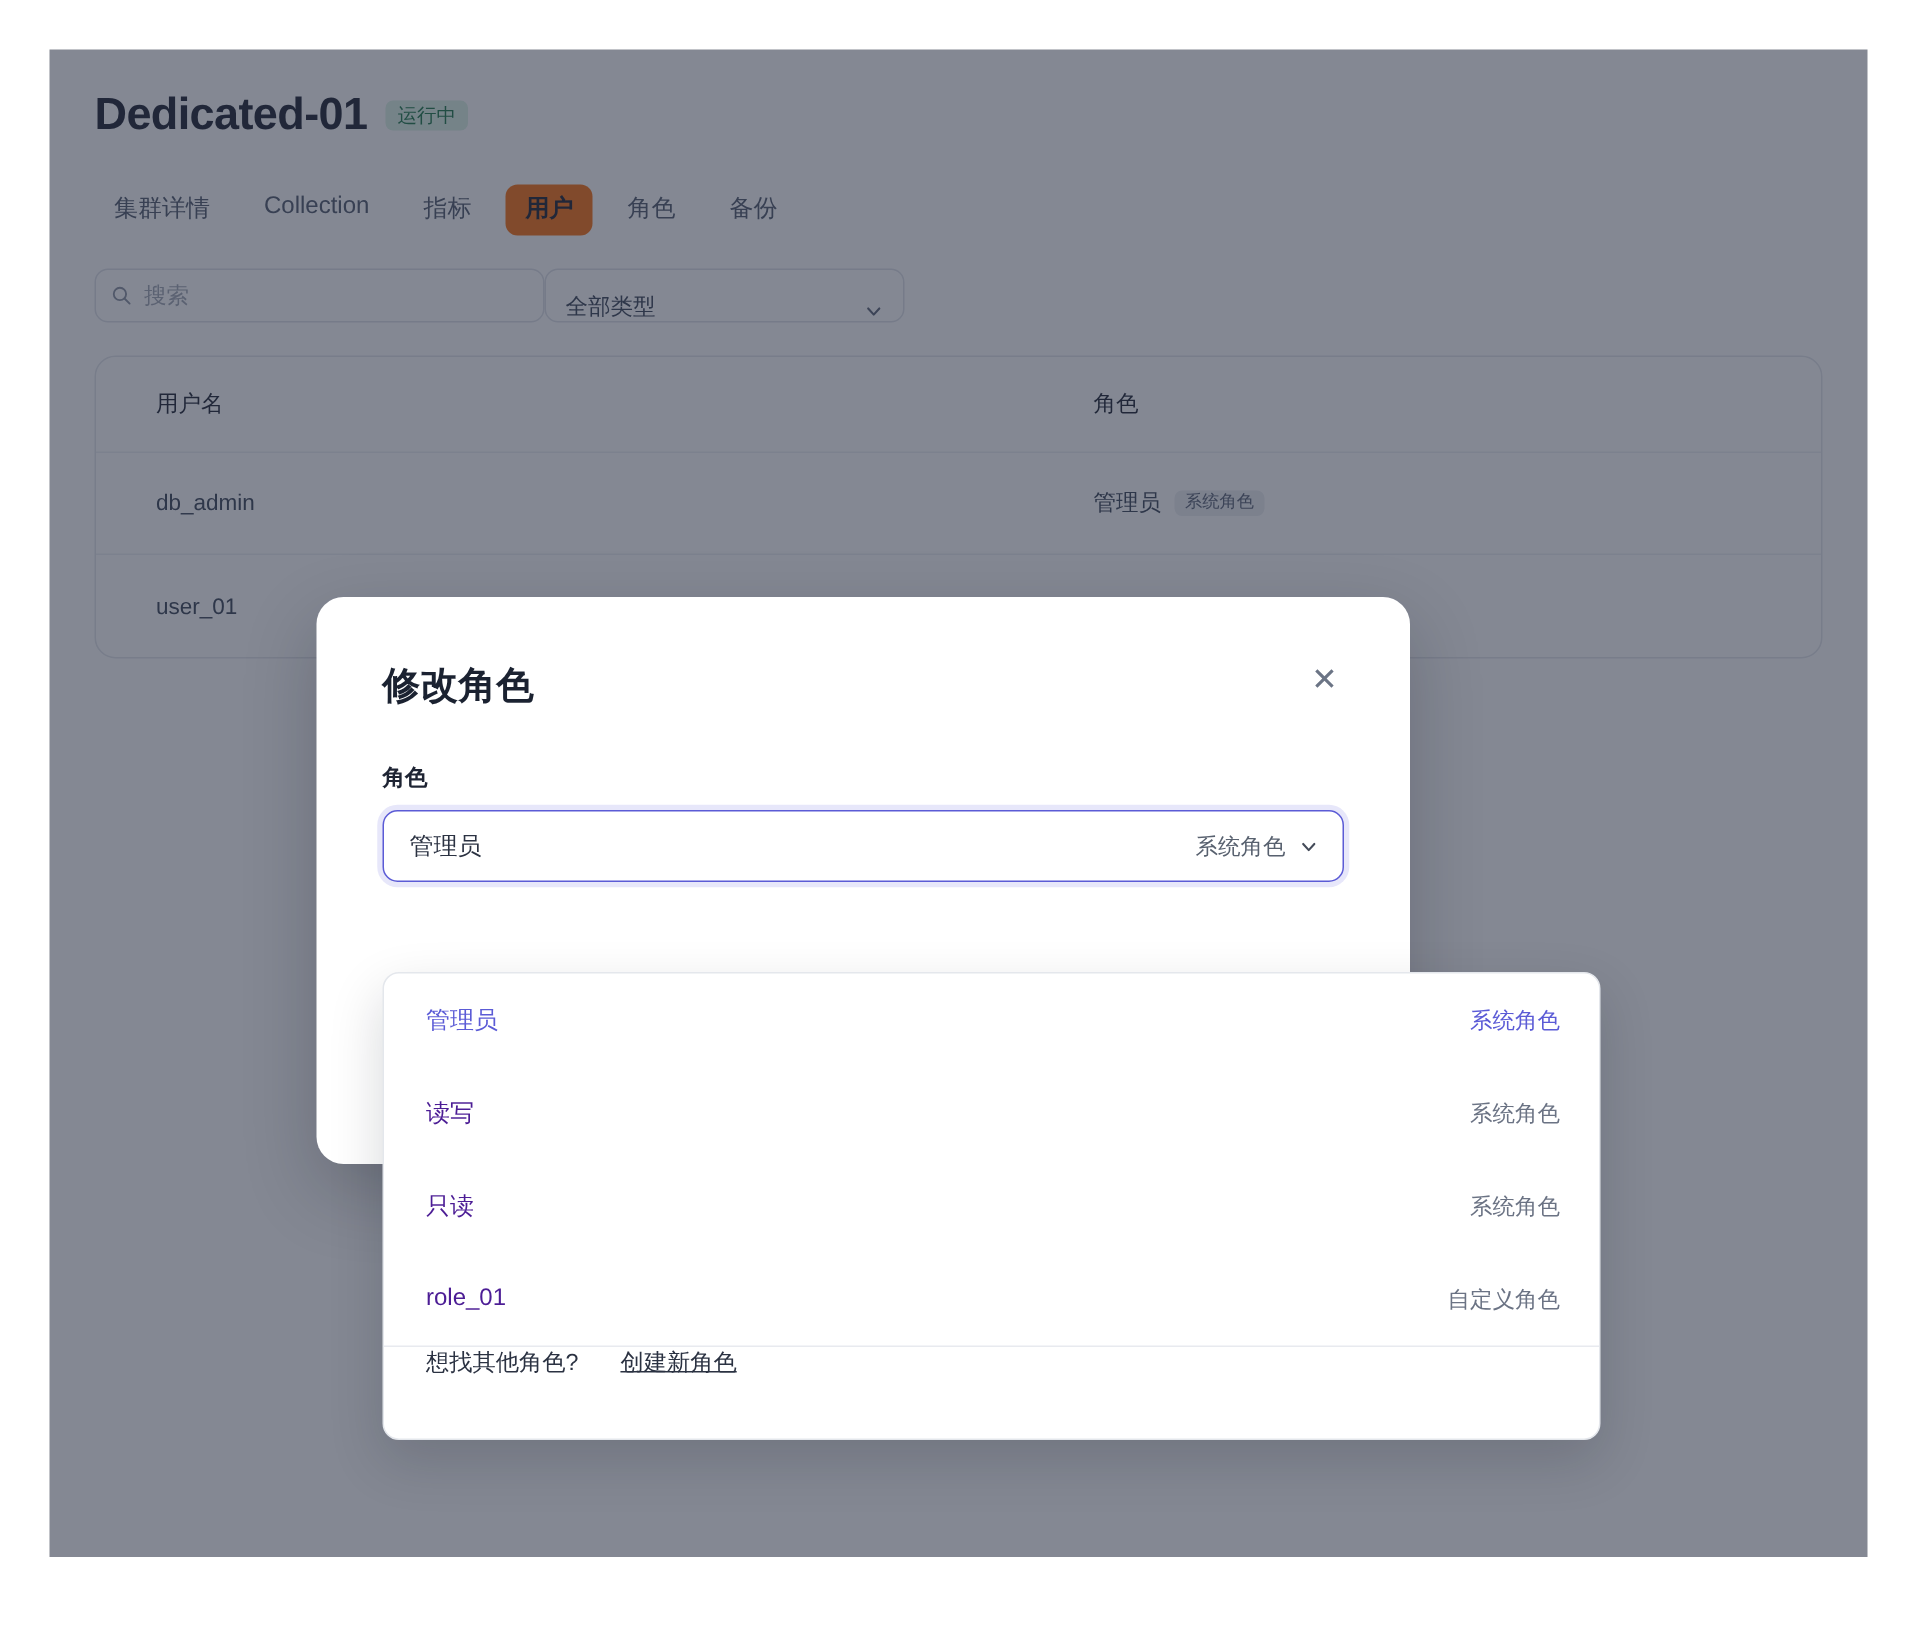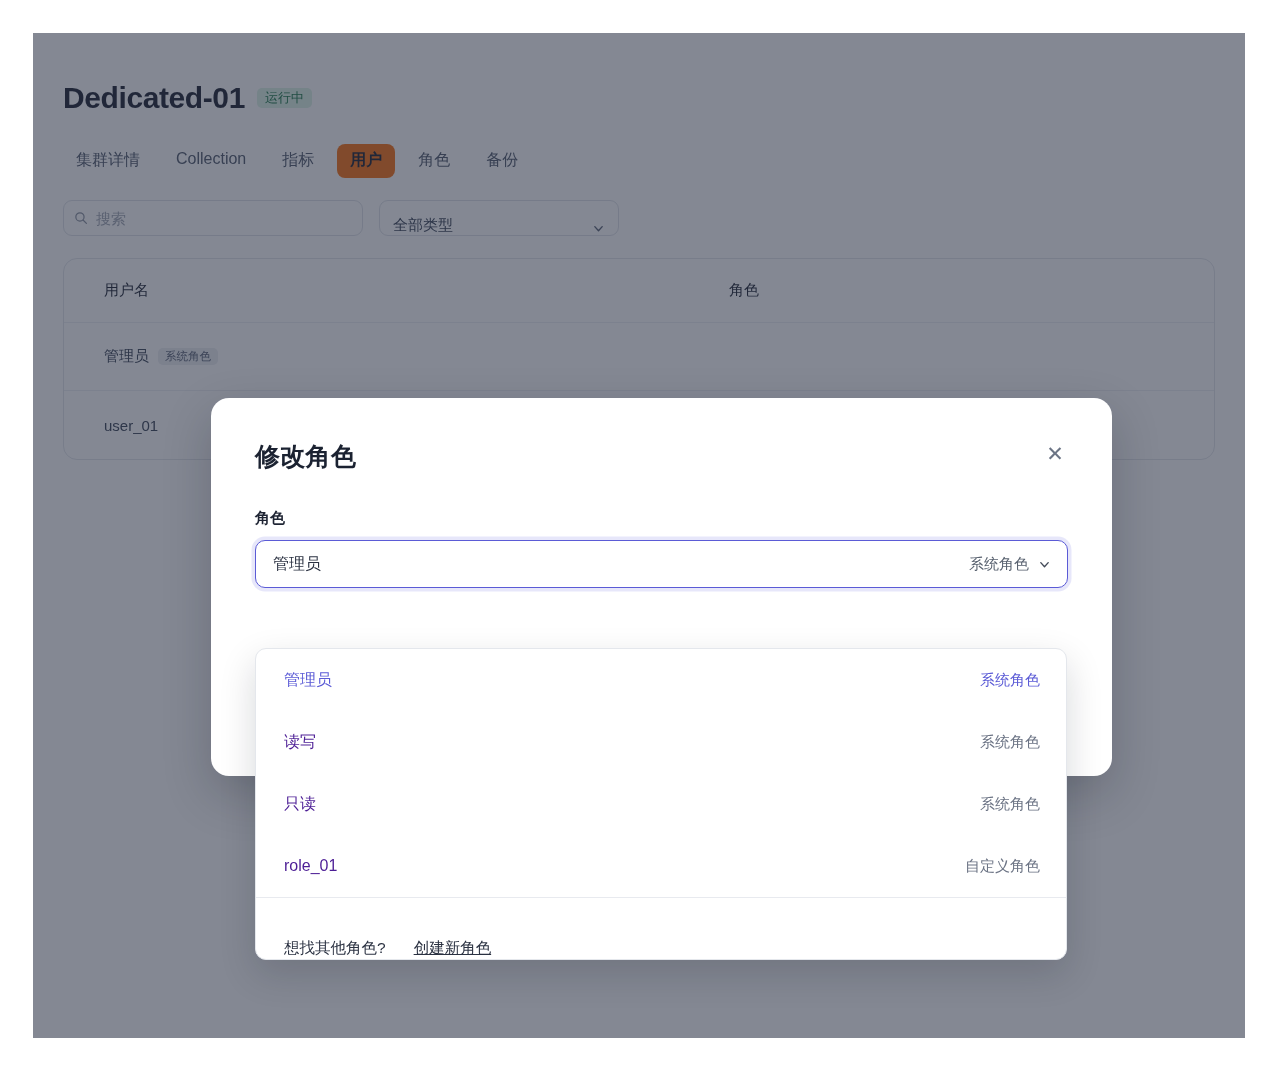--- a/index.html
+++ b/index.html
@@ -24,21 +24,21 @@
   .page {
     position: absolute;
     left: 33px;
     top: 33px;
     width: 1212px;
     height: 1005px;
     background: #ffffff;
     overflow: hidden;
   }
 
-  .page-inner { padding: 22px 30px 0 30px; margin-top: 21px; }
+  .page-inner { padding: 22px 30px 0 30px; }
 
   .title-row {
     display: flex;
     align-items: center;
     gap: 12px;
     height: 44px;
   }
   .cluster-title {
     font-size: 30px;
     font-weight: 700;
@@ -71,21 +71,20 @@
   }
   .tab.active {
     background: #f97316;
     color: #1e2433;
     font-weight: 600;
   }
 
   .filter-row {
     display: flex;
     align-items: center;
-    gap: 16px;
     margin-top: 22px;
   }
   .search-box {
     position: relative;
     width: 300px;
     height: 36px;
     border: 1px solid #dfe2e8;
     border-radius: 9px;
     background: #fff;
     display: flex;
@@ -166,21 +165,21 @@
     width: 1212px;
     height: 1005px;
     background: rgba(35, 43, 62, 0.56);
   }
 
   
   .modal {
     position: absolute;
     left: 211px;
     top: 398px;
-    width: 901px;
+    width: 729px;
     height: 378px;
     background: #ffffff;
     border-radius: 18px;
     box-shadow: 0 18px 48px rgba(15, 20, 33, 0.22);
   }
   .modal-body { padding: 42px 44px 0 44px; position: relative; }
   .modal-head {
     display: flex;
     align-items: flex-start;
     justify-content: space-between;
@@ -251,21 +250,21 @@
     cursor: pointer;
   }
   .opt-name { font-size: 16px; color: #4c1d95; }
   .opt-kind { font-size: 15px; color: #6b7384; }
   .opt.selected .opt-name,
   .opt.selected .opt-kind { color: #5b5bd6; }
 
   .dd-footer {
     height: 62px;
     display: flex;
-    align-items: flex-end;
+    align-items: flex-start;
     padding: 0 28px;
     border-top: 1px solid #e8eaef;
     font-size: 15.5px;
     color: #2b3242;
     gap: 4px;
   }
   .dd-footer a {
     color: #2b3242;
     text-decoration: underline;
     cursor: pointer;
@@ -313,20 +312,21 @@
         </div>
       </div>
 
       <div class="table-card">
         <div class="trow head">
           <div class="cell-user th">用户名</div>
           <div class="cell-role th">角色</div>
         </div>
 
         <div class="trow">
+          <div class="cell-user td">db_admin</div>
           <div class="cell-role">
             <span class="td">管理员</span>
             <span class="role-chip">系统角色</span>
           </div>
         </div>
 
         <div class="trow">
           <div class="cell-user td">user_01</div>
           <div class="cell-role">
             <span class="td"></span>

